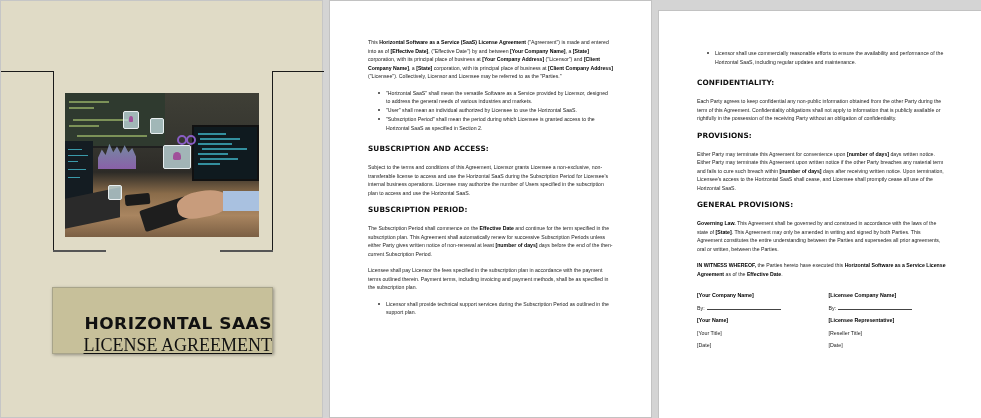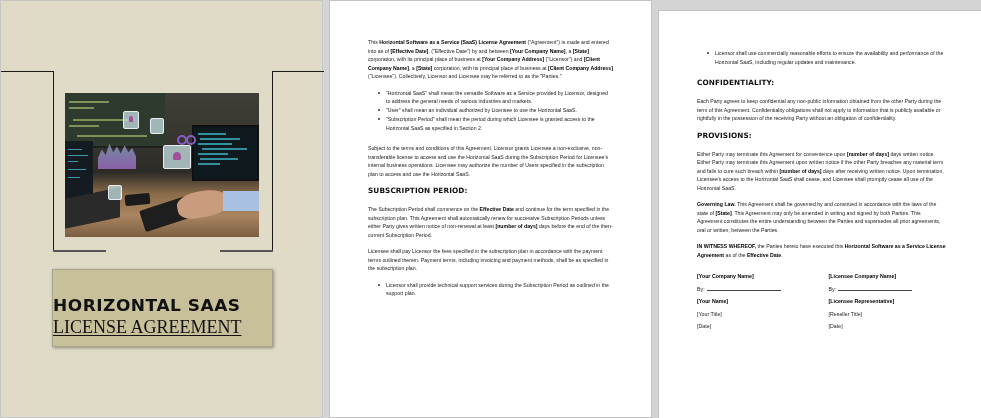--- a/index.html
+++ b/index.html
@@ -35,23 +35,23 @@
   .ci-phone { position: absolute; left: 60px; top: 101px; width: 25px; height: 11px; background: #1b1b1b; border-radius: 2px; transform: rotate(-5deg); }
   .ci-hand { position: absolute; left: 112px; top: 98px; width: 52px; height: 26px; background: #c89c7c; border-radius: 40% 50% 40% 40%; transform: rotate(-12deg); }
   .ci-sleeve { position: absolute; left: 158px; top: 98px; width: 36px; height: 20px; background: #a9c1e0; }
   .ci-chart { position: absolute; left: 33px; top: 48px; width: 38px; height: 28px;
     background: linear-gradient(180deg, rgba(140,180,210,.7), rgba(160,110,200,.8)); clip-path: polygon(0 60%,10% 30%,20% 50%,30% 10%,40% 40%,50% 20%,60% 45%,70% 15%,80% 40%,90% 25%,100% 55%,100% 100%,0 100%); }
   .ci-card { position: absolute; background: rgba(200,225,230,.75); border: 1px solid #e8eef0; border-radius: 2px; }
   .ci-card.purple::after { content: ""; position: absolute; left: 35%; top: 25%; width: 30%; height: 40%; background: #a0509a; border-radius: 50% 50% 20% 20%; }
   .ci-ring { position: absolute; width: 10px; height: 10px; border: 2px solid #8a5ec5; border-radius: 50%; }
 
   .cover-title-box {
-    position: absolute; left: 51px; top: 268px; width: 221px; height: 78px;
+    position: absolute; left: 51px; top: 286px; width: 221px; height: 67px;
     background: #c7c09a; border: 1px solid #a8a48a; box-shadow: 1px 1px 3px rgba(0,0,0,.35);
-    text-align: left;
+    text-align: right;
   }
   .cover-title-1 {
     position: absolute; left: 0; right: 0; top: 25px;
     font-family: "DejaVu Sans", sans-serif; font-weight: bold; font-size: 17px; letter-spacing: 0.5px; color: #111;
     transform: scaleY(0.95);
   }
   .cover-title-2 {
     position: absolute; left: 0; right: 0; top: 47px;
     font-family: "Liberation Serif", serif; font-size: 18px; color: #111; text-decoration: underline; text-underline-offset: 2px;
   }
@@ -133,20 +133,21 @@
     <p class="para">
       <span>This </span><b>Horizontal Software as a Service (SaaS) License Agreement</b><span> ("Agreement") is made and entered into as of </span><b>[Effective Date]</b><span>, ("Effective Date") by and between </span><b>[Your Company Name]</b><span>, a </span><b>[State]</b><span> corporation, with its principal place of business at </span><b>[Your Company Address]</b><span> ("Licensor") and </span><b>[Client Company Name]</b><span>, a </span><b>[State]</b><span> corporation, with its principal place of business at </span><b>[Client Company Address]</b><span> ("Licensee"). Collectively, Licensor and Licensee may be referred to as the "Parties."</span>
     </p>
 
     <ul class="bullets">
       <li>"Horizontal SaaS" shall mean the versatile Software as a Service provided by Licensor, designed to address the general needs of various industries and markets.</li>
       <li>"User" shall mean an individual authorized by Licensee to use the Horizontal SaaS.</li>
       <li>"Subscription Period" shall mean the period during which Licensee is granted access to the Horizontal SaaS as specified in Section 2.</li>
     </ul>
 
+    <h2 class="heading">SUBSCRIPTION AND ACCESS:</h2>
     <p class="para">Subject to the terms and conditions of this Agreement, Licensor grants Licensee a non-exclusive, non-transferable license to access and use the Horizontal SaaS during the Subscription Period for Licensee's internal business operations. Licensee may authorize the number of Users specified in the subscription plan to access and use the Horizontal SaaS.</p>
 
     <h2 class="heading">SUBSCRIPTION PERIOD:</h2>
     <p class="para">
       <span>The Subscription Period shall commence on the </span><b>Effective Date</b><span> and continue for the term specified in the subscription plan. This Agreement shall automatically renew for successive Subscription Periods unless either Party gives written notice of non-renewal at least </span><b>[number of days]</b><span> days before the end of the then-current Subscription Period.</span>
     </p>
 
     <p class="para">Licensee shall pay Licensor the fees specified in the subscription plan in accordance with the payment terms outlined therein. Payment terms, including invoicing and payment methods, shall be as specified in the subscription plan.</p>
 
     <ul class="bullets">
@@ -162,20 +163,21 @@
     </ul>
 
     <h2 class="heading">CONFIDENTIALITY:</h2>
     <p class="para">Each Party agrees to keep confidential any non-public information obtained from the other Party during the term of this Agreement. Confidentiality obligations shall not apply to information that is publicly available or rightfully in the possession of the receiving Party without an obligation of confidentiality.</p>
 
     <h2 class="heading">PROVISIONS:</h2>
     <p class="para">
       <span>Either Party may terminate this Agreement for convenience upon </span><b>[number of days]</b><span> days written notice. Either Party may terminate this Agreement upon written notice if the other Party breaches any material term and fails to cure such breach within </span><b>[number of days]</b><span> days after receiving written notice. Upon termination, Licensee's access to the Horizontal SaaS shall cease, and Licensee shall promptly cease all use of the Horizontal SaaS.</span>
     </p>
 
+    <h2 class="heading">GENERAL PROVISIONS:</h2>
     <p class="para">
       <b>Governing Law.</b><span> This Agreement shall be governed by and construed in accordance with the laws of the state of </span><b>[State]</b><span>. This Agreement may only be amended in writing and signed by both Parties. This Agreement constitutes the entire understanding between the Parties and supersedes all prior agreements, oral or written, between the Parties.</span>
     </p>
 
     <p class="para">
       <b>IN WITNESS WHEREOF,</b><span> the Parties hereto have executed this </span><b>Horizontal Software as a Service License Agreement</b><span> as of the </span><b>Effective Date</b><span>.</span>
     </p>
 
     <div class="sig-grid">
       <div>

